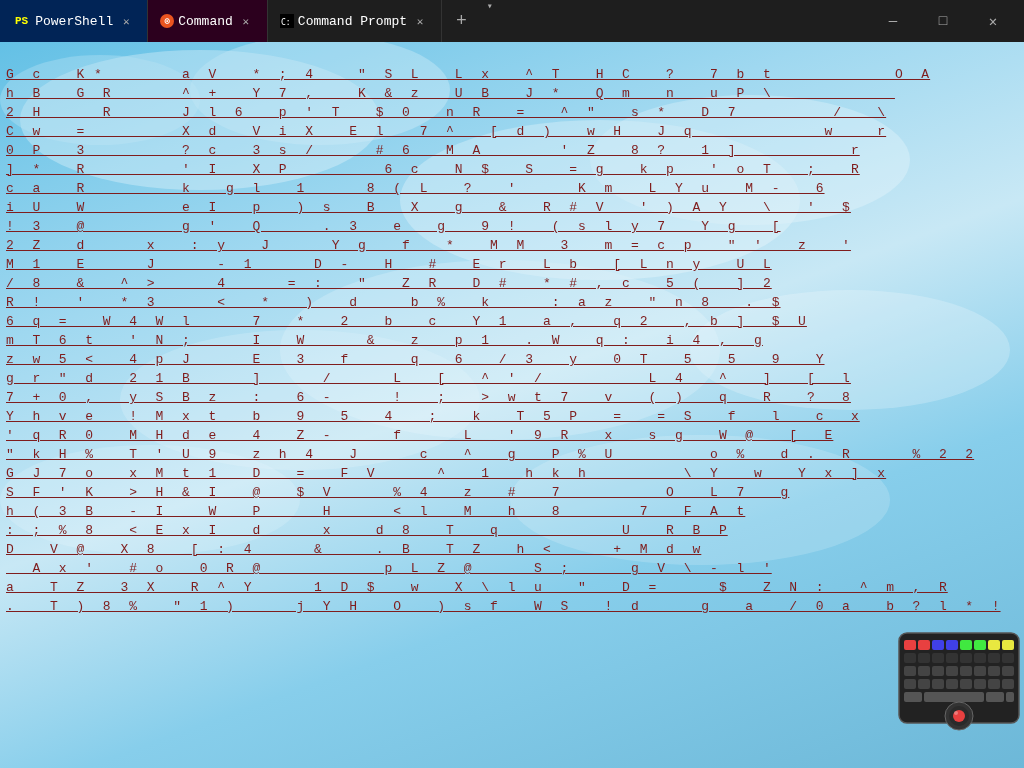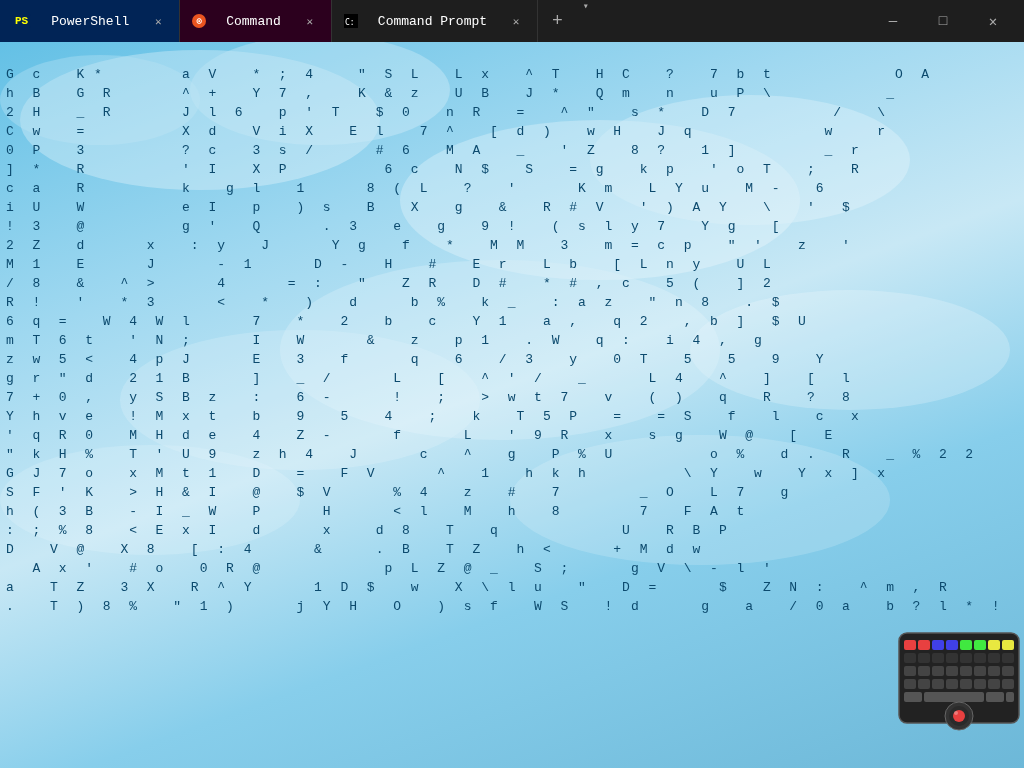--- a/index.html
+++ b/index.html
@@ -28,21 +28,21 @@
       background: #1e1e1e;
       display: flex;
       align-items: stretch;
       z-index: 100;
     }
 
     .tab {
       display: flex;
       align-items: center;
       padding: 0 12px;
-      gap: 20px;
+      gap: 4px;
       font-size: 13px;
       cursor: pointer;
       position: relative;
       white-space: nowrap;
     }
 
     .tab-powershell {
       background: #012456;
       color: #fff;
       border-right: 1px solid #333;
@@ -102,28 +102,29 @@
       font-size: 14px;
       cursor: pointer;
     }
 
     
     .matrix-container {
       position: absolute;
       top: 42px; left: 0; right: 0; bottom: 0;
       z-index: 10;
       overflow: hidden;
-      color: #0c4a6e;
+      color: #7f1d1d;
       font-family: 'Courier New', Courier, monospace;
       font-size: 13px;
       line-height: 19px;
       letter-spacing: 1px;
       padding: 4px 6px;
       white-space: pre;
       pointer-events: none;
+      text-decoration: underline;
     }
 
     .matrix-line {
       display: block;
       width: 100%;
     }
 
     
     .keyboard-widget {
       position: absolute;

